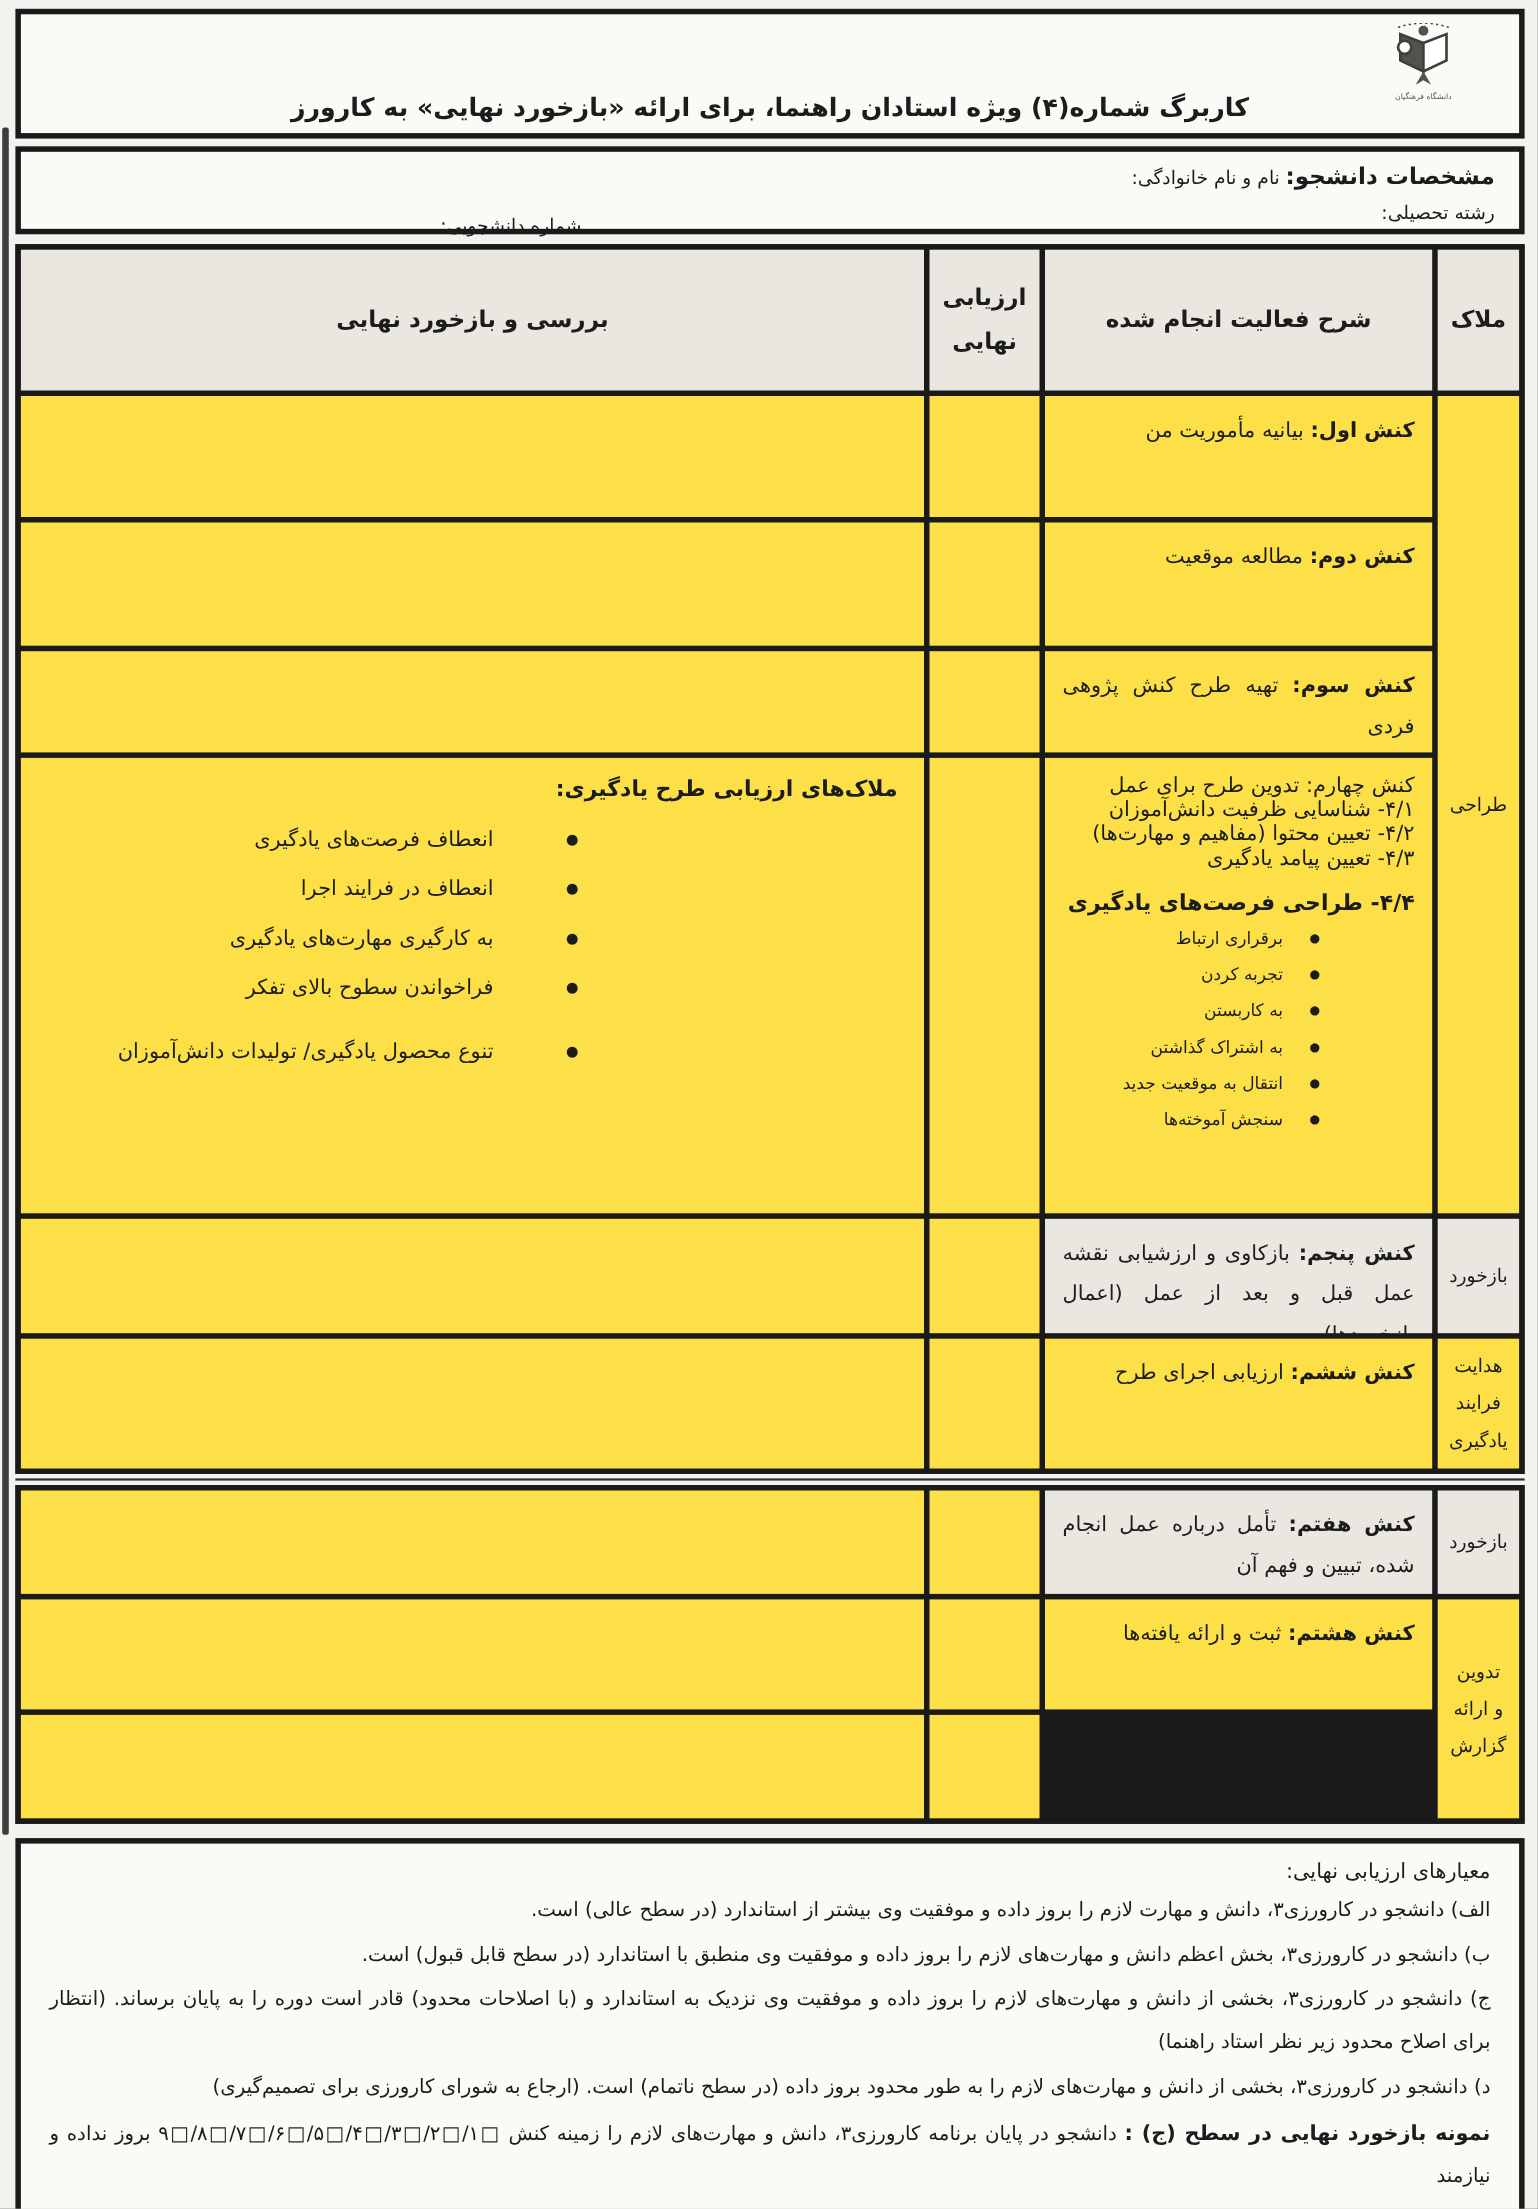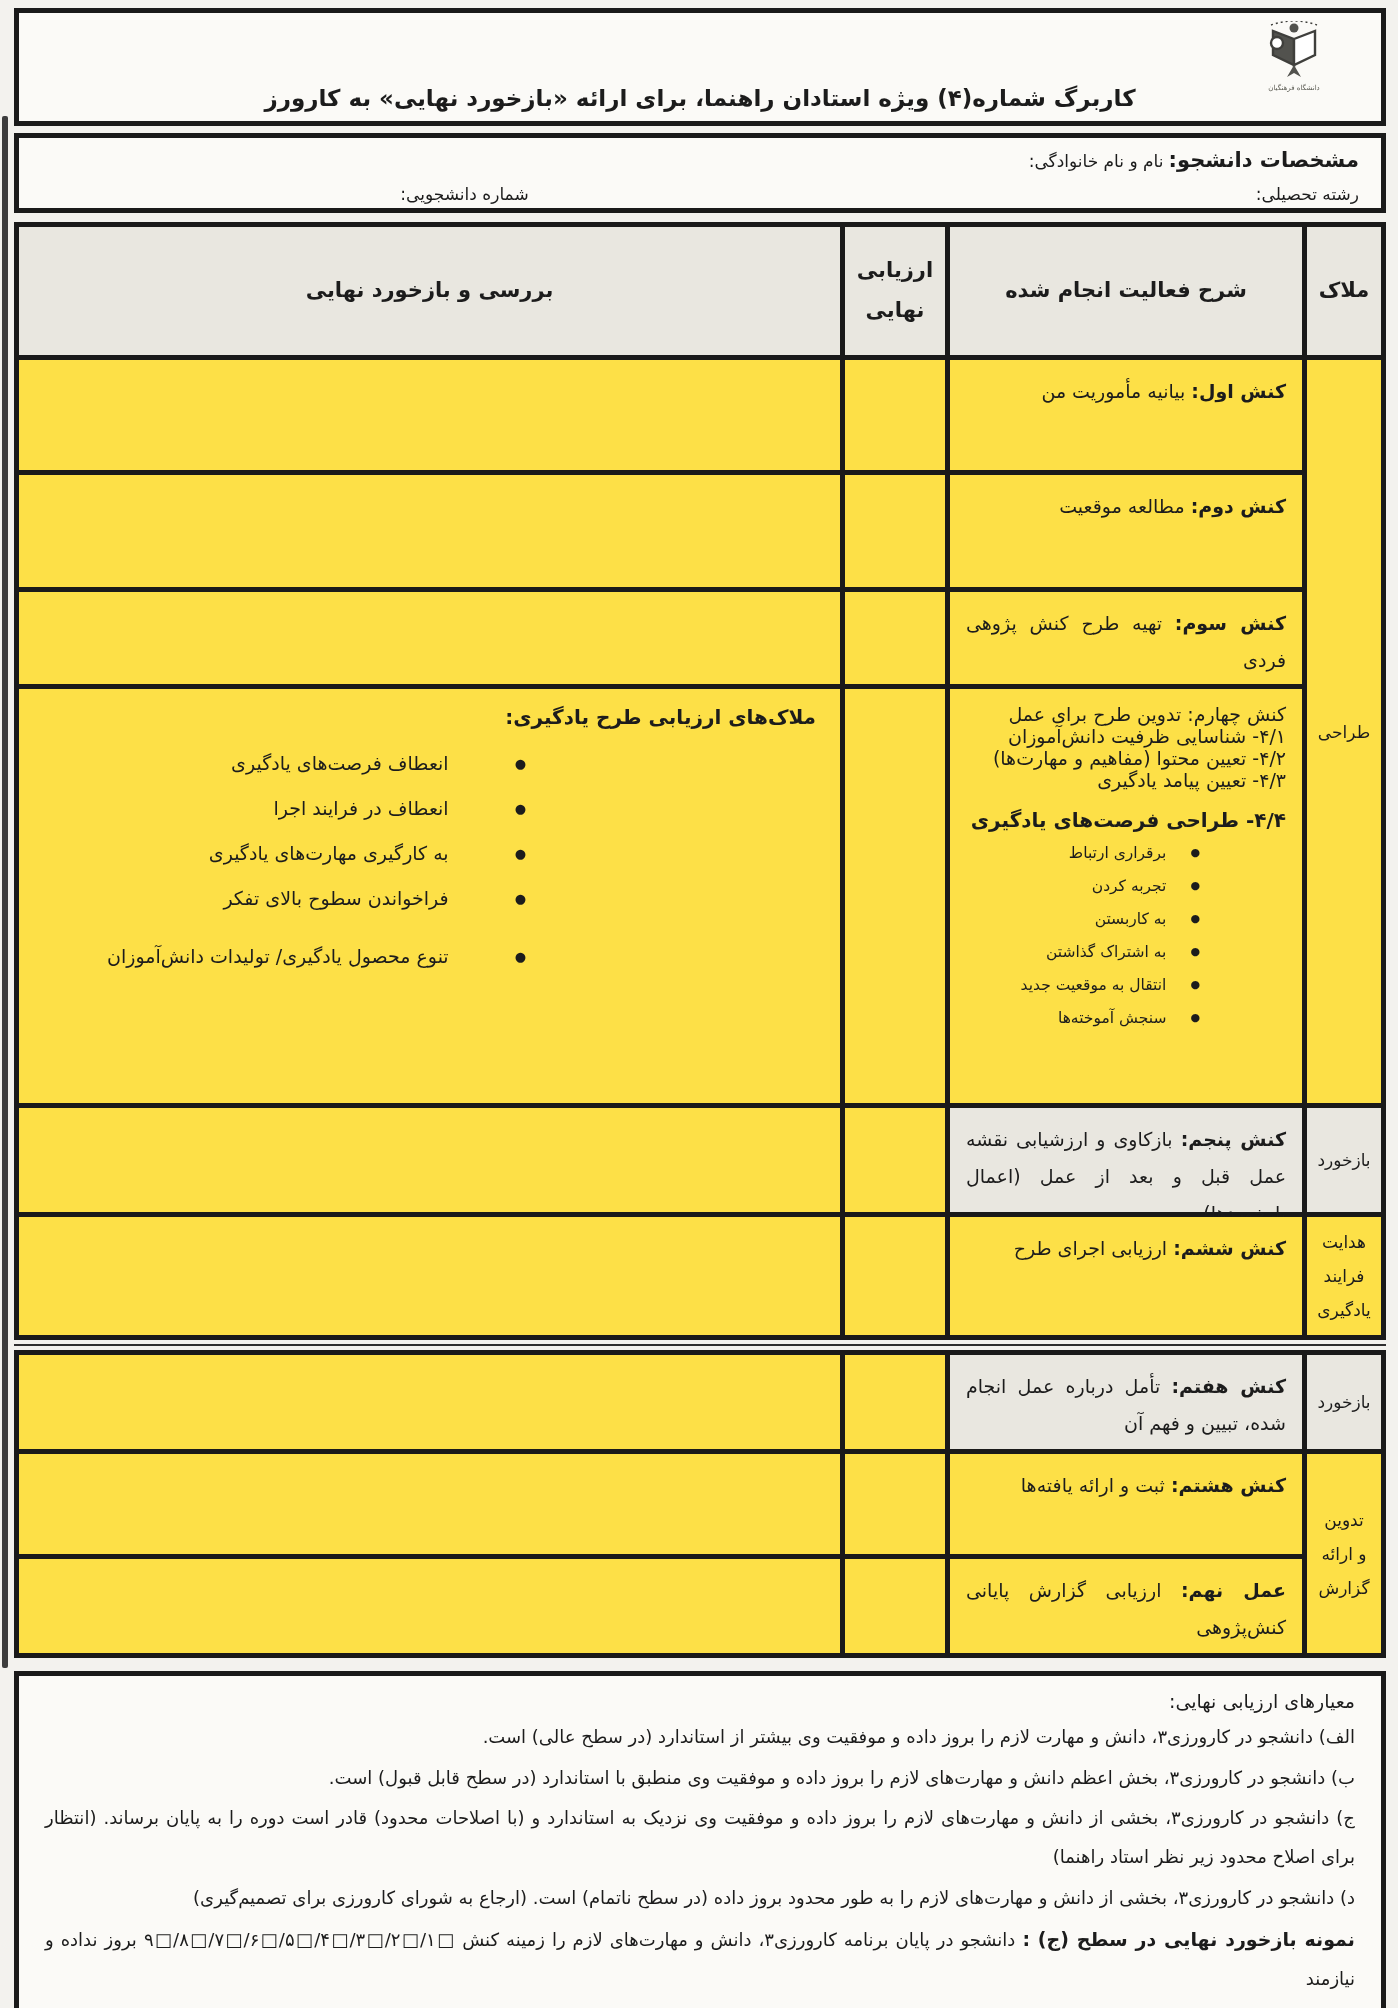--- a/index.html
+++ b/index.html
@@ -19,21 +19,21 @@
   .doc-title{font-size:23px;font-weight:bold;letter-spacing:.2px;}
   .logo{position:absolute;top:8px;left:auto;right:48px;width:78px;height:100px;text-align:center;}
   .logo svg{display:block;margin:0 auto;}
   .logo-caption{font-size:7px;color:#5a5a52;margin-top:1px;letter-spacing:.5px;}
 
   .student-box{margin-top:7px;height:80px;padding:8px 22px;position:relative;}
   .student-line1{margin-top:2px;}
   .section-label{font-size:21px;font-weight:bold;}
   .inline-label{font-size:17px;}
   .student-line2{margin-top:12px;font-size:17px;position:relative;height:24px;}
-  .number-label{position:absolute;right:63%;top:0;}
+  .number-label{position:absolute;right:63%;top:12px;}
 
   
   .grid{margin-top:9px;border:5px solid #1a1a1a;background:#1a1a1a;display:grid;direction:rtl;
         grid-template-columns:74px 352px 100px 1fr;gap:5px;box-sizing:border-box;}
   .t1{grid-template-rows:128px 110px 112px 92px 414px 104px 118px;}
   .t2{margin-top:4px;grid-template-rows:94px 100px 94px;}
   .split{height:2px;background:#2e2e2e;margin-top:4px;}
   .cell{background:#fde047;min-width:0;}
   .shade{background:#e9e7e0;}
   .hdr{display:flex;align-items:center;justify-content:center;font-weight:bold;font-size:21px;text-align:center;line-height:1.9;}
@@ -222,24 +222,20 @@
 
     <div class="cell crit" style="grid-column:1;grid-row:2 / span 2">تدوین و ارائه گزارش</div>
 
     <div class="cell act" style="grid-column:2;grid-row:2">
       <span class="lbl">کنش هشتم:</span>
       <span>ثبت و ارائه یافته‌ها</span>
     </div>
     <div class="cell" style="grid-column:3;grid-row:2"></div>
     <div class="cell" style="grid-column:4;grid-row:2"></div>
 
-    <div class="cell act" style="grid-column:2;grid-row:3">
-      <span class="lbl">عمل نهم:</span>
-      <span>ارزیابی گزارش پایانی کنش‌پژوهی</span>
-    </div>
     <div class="cell" style="grid-column:3;grid-row:3"></div>
     <div class="cell" style="grid-column:4;grid-row:3"></div>
   </div>
 
   <div class="box criteria-box">
     <div class="ctitle">معیارهای ارزیابی نهایی:</div>
     <p class="cpara">الف) دانشجو در کارورزی۳، دانش و مهارت لازم را بروز داده و موفقیت وی بیشتر از استاندارد (در سطح عالی) است.</p>
     <p class="cpara">ب) دانشجو در کارورزی۳، بخش اعظم دانش و مهارت‌های لازم را بروز داده و موفقیت وی منطبق با استاندارد (در سطح قابل قبول) است.</p>
     <p class="cpara">ج) دانشجو در کارورزی۳، بخشی از دانش و مهارت‌های لازم را بروز داده و موفقیت وی نزدیک به استاندارد و (با اصلاحات محدود) قادر است دوره را به پایان برساند. (انتظار برای اصلاح محدود زیر نظر استاد راهنما)</p>
     <p class="cpara">د) دانشجو در کارورزی۳، بخشی از دانش و مهارت‌های لازم را به طور محدود بروز داده (در سطح ناتمام) است. (ارجاع به شورای کارورزی برای تصمیم‌گیری)</p>

